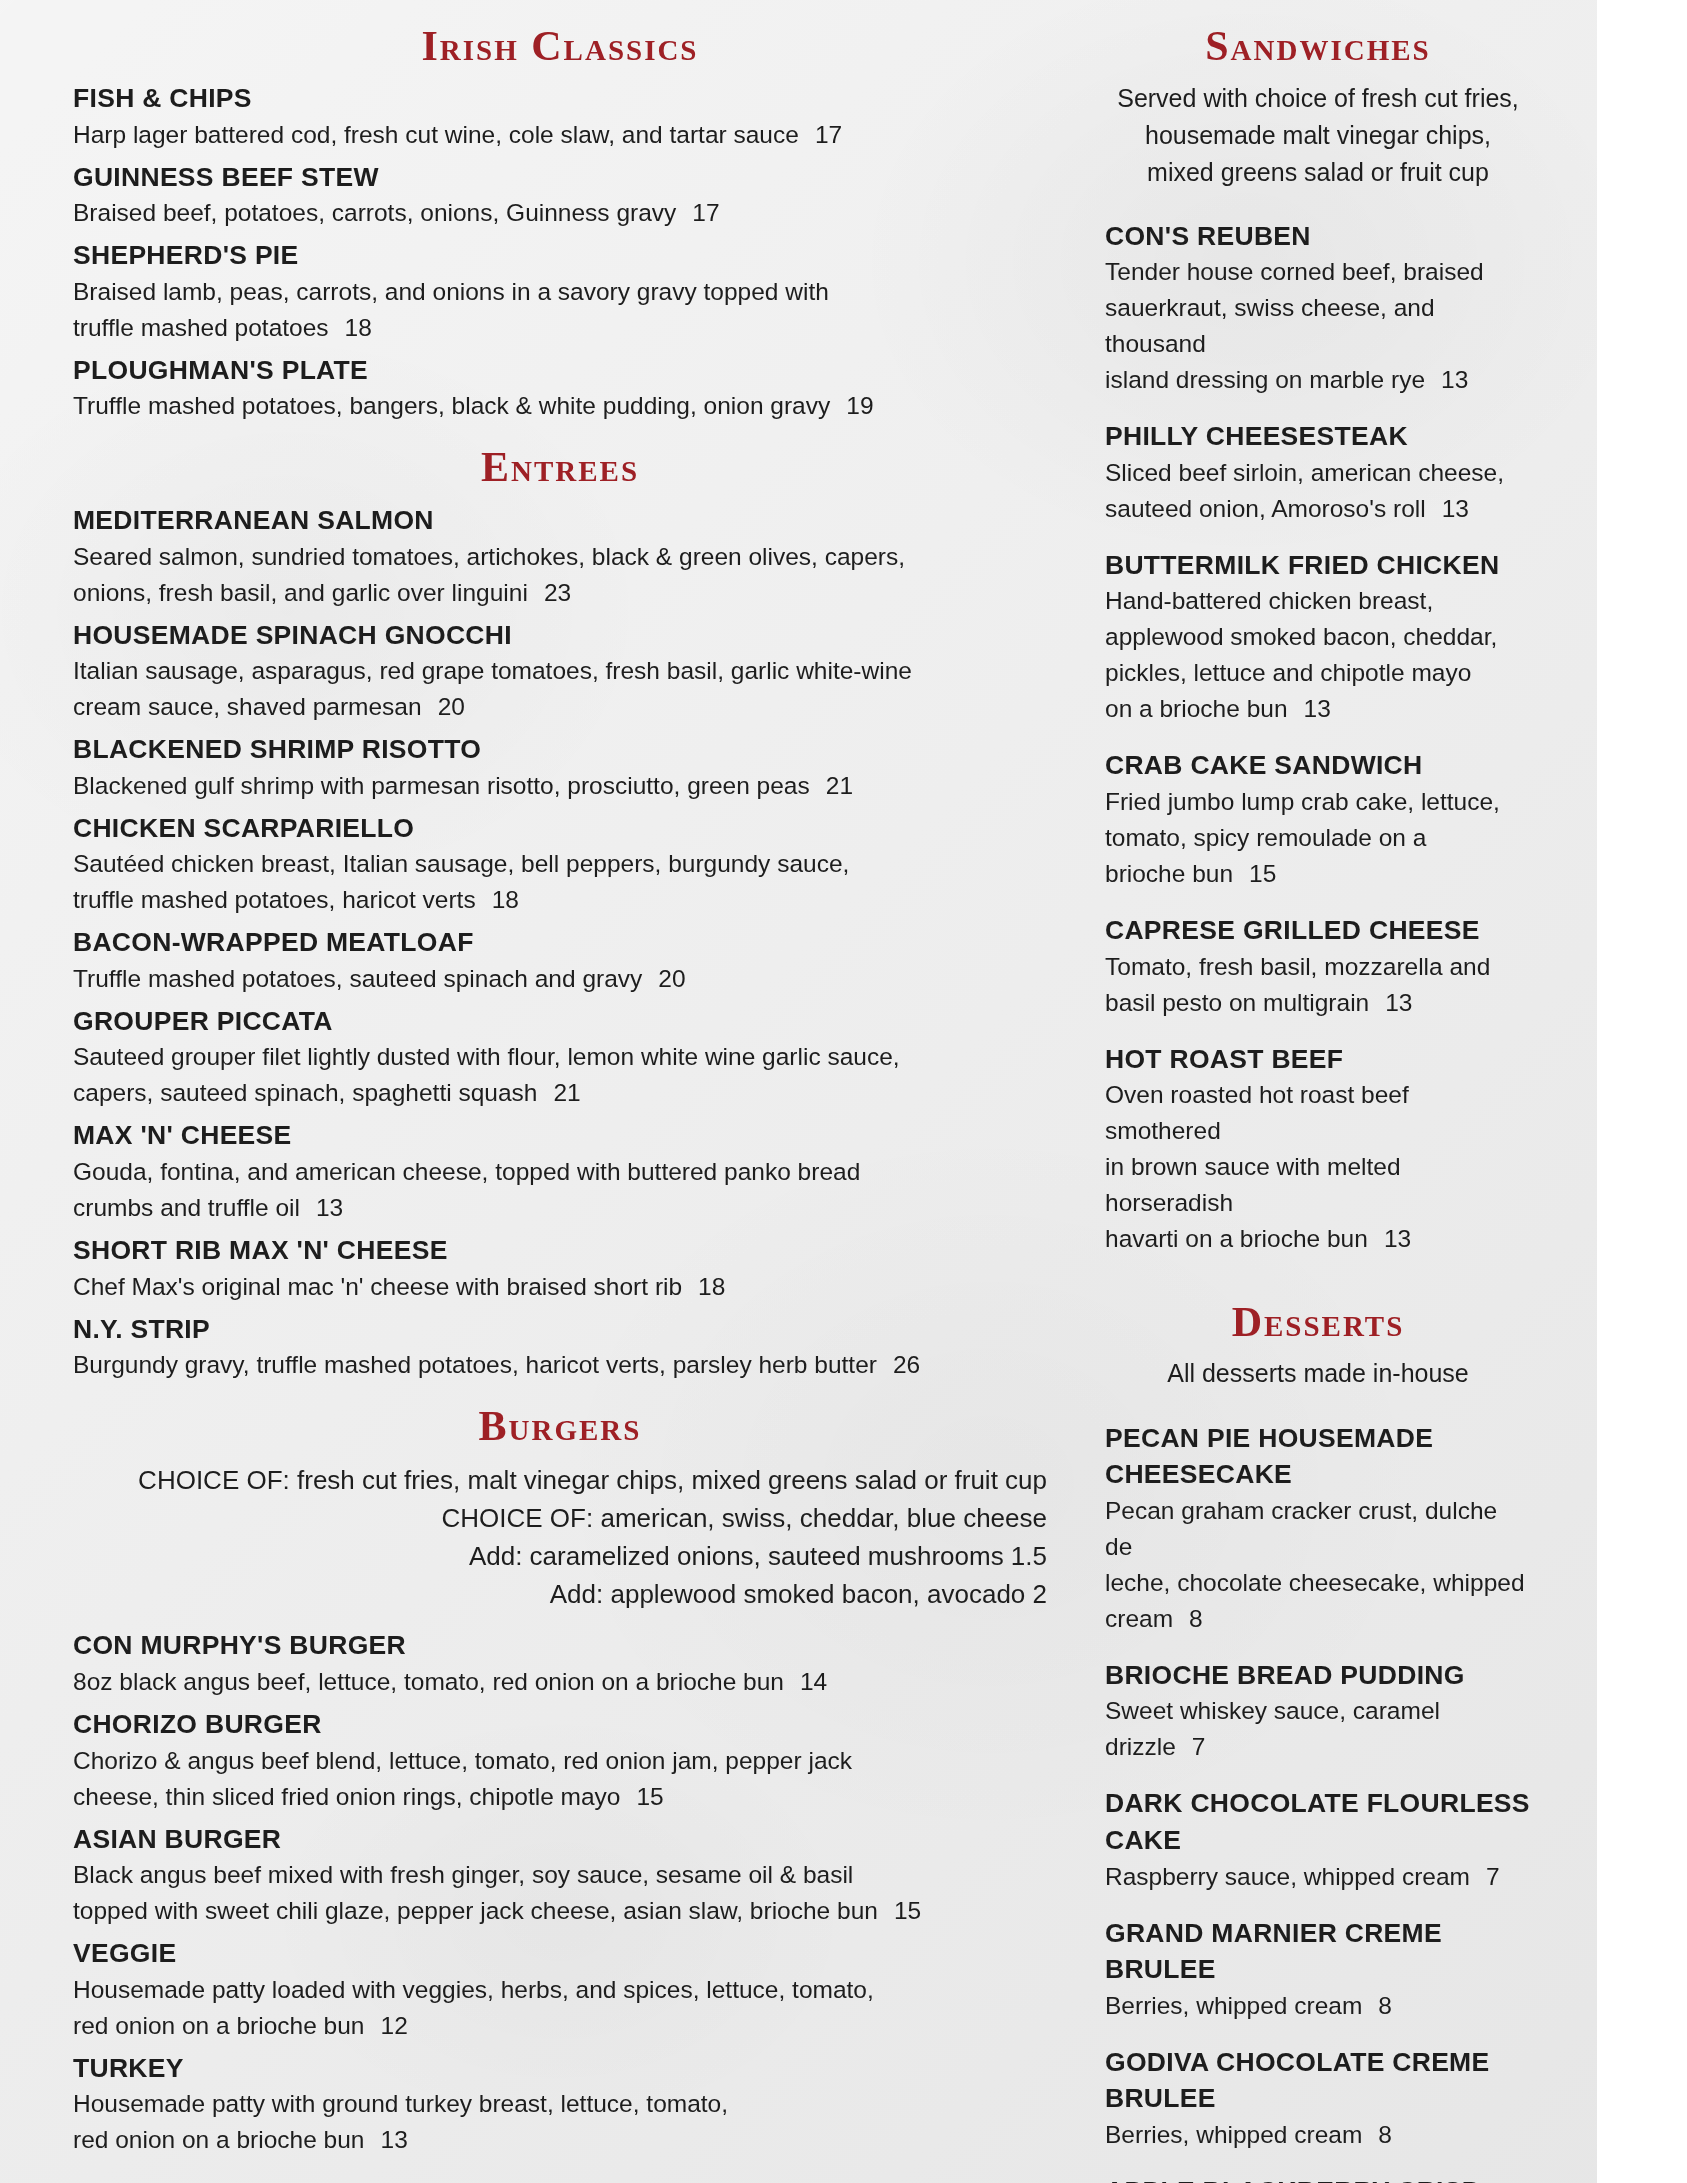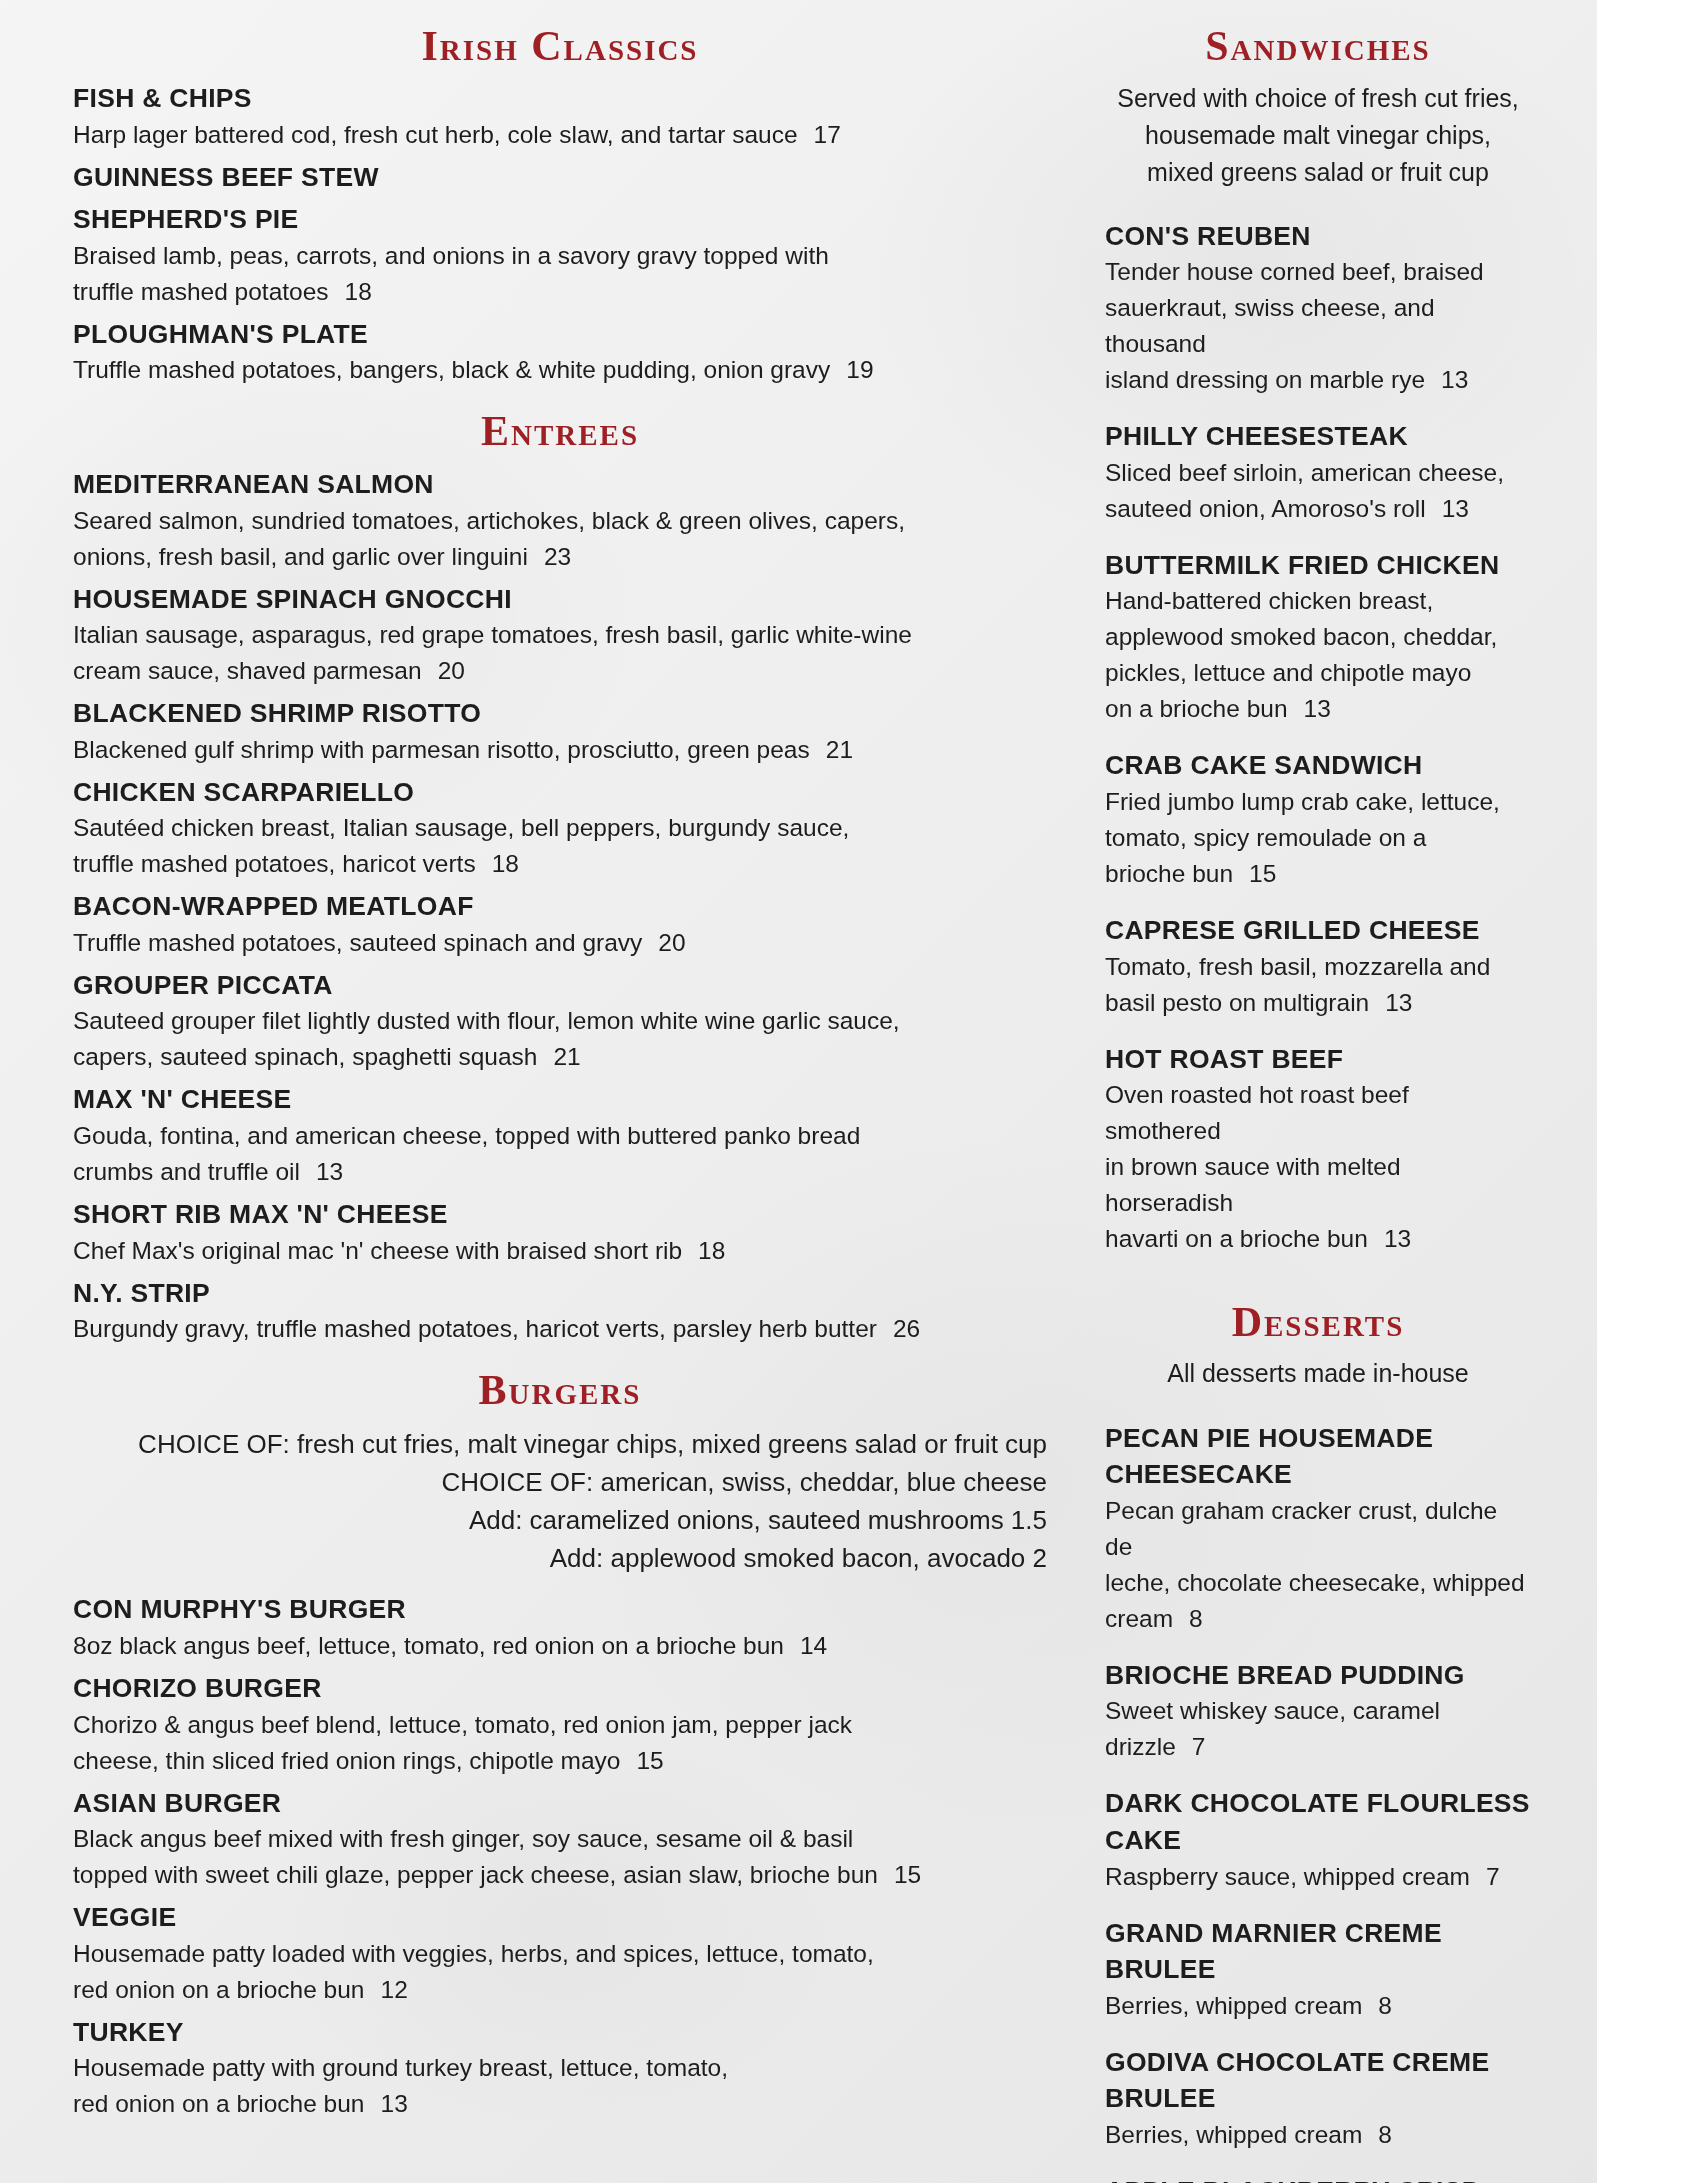--- a/index.html
+++ b/index.html
@@ -124,25 +124,26 @@
   <div class="cols">
 
     <div class="col-left">
 
       <section>
         <h2 class="sec first">Irish Classics</h2>
         <div>
 
             <div class="item">
               <div class="iname">FISH &amp; CHIPS</div>
-              <div class="idesc"><span>Harp lager battered cod, fresh cut herb, cole slaw, and tartar sauce</span><span class="price">17</span></div>
+              <div class="idesc"><span>Harp lager battered cod, fresh cut wine, cole slaw, and tartar sauce</span><span class="price">17</span></div>
             </div>
 
             <div class="item">
               <div class="iname">GUINNESS BEEF STEW</div>
+              <div class="idesc"><span>Braised beef, potatoes, carrots, onions, Guinness gravy</span><span class="price">17</span></div>
             </div>
 
             <div class="item">
               <div class="iname">SHEPHERD'S PIE</div>
               <div class="idesc"><span>Braised lamb, peas, carrots, and onions in a savory gravy topped with
 truffle mashed potatoes</span><span class="price">18</span></div>
             </div>
 
             <div class="item">
               <div class="iname">PLOUGHMAN'S PLATE</div>

